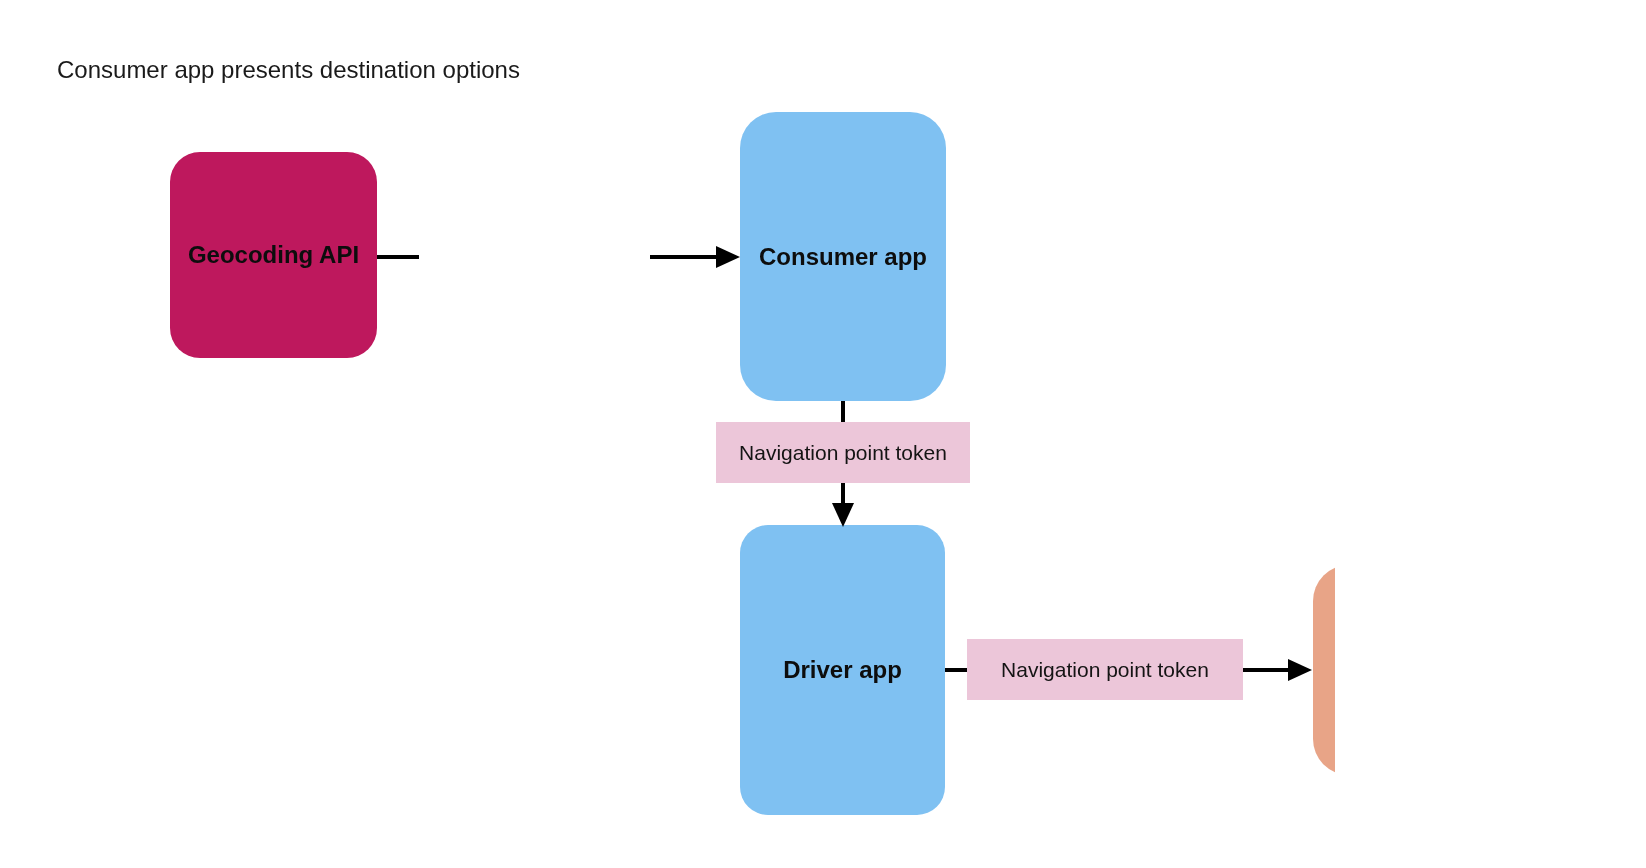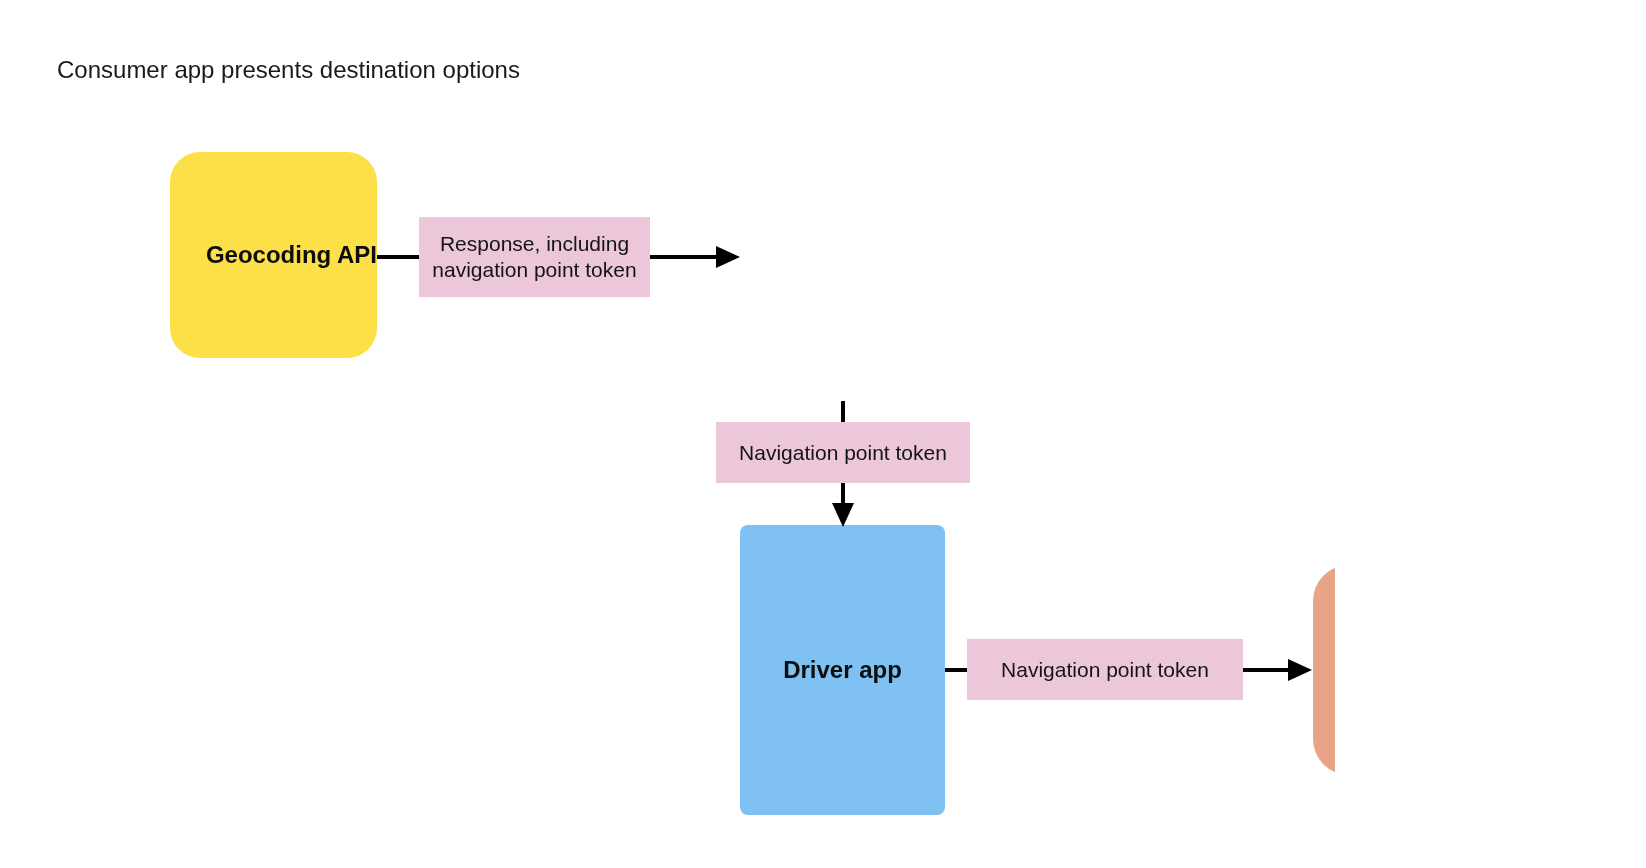--- a/index.html
+++ b/index.html
@@ -30,21 +30,21 @@
     display: flex;
     align-items: center;
     justify-content: center;
     font-size: 24px;
     font-weight: 700;
     color: #0d0d0d;
     text-align: center;
   }
   .node-geocoding { left: 170px; top: 152px; width: 207px; height: 206px; border-radius: 30px; }
   .node-consumer  { left: 740px; top: 112px; width: 206px; height: 289px; border-radius: 36px; }
-  .node-driver    { left: 740px; top: 525px; width: 205px; height: 290px; border-radius: 8px; }
+  .node-driver    { left: 740px; top: 525px; width: 205px; height: 290px; border-radius: 28px; }
   .node-navsdk    { left: 1313px; top: 565px; width: 210px; height: 210px; border-radius: 36px; text-align: right; }
 
   .edge-label {
     position: absolute;
     display: flex;
     align-items: center;
     justify-content: center;
     text-align: center;
     font-size: 21px;
     font-weight: 400;
@@ -82,34 +82,36 @@
   }
   .arrow-down-1 { left: 832px; top: 503px; }
 </style>
 </head>
 <body>
 
 <div class="canvas">
 
   <div class="lane-title lane-title-1">Consumer app presents destination options</div>
 
-  <div class="node node-geocoding" style="background-color: #fde047; justify-content: flex-end;">
+  <div class="node node-geocoding" style="background-color: #be185d;">
     <span>Geocoding API</span>
   </div>
 
+  <div class="node node-consumer" style="background-color: rgb(127, 193, 242);">
+    <span>Consumer app</span>
+  </div>
 
   <div class="node node-driver" style="background-color: rgb(127, 193, 242);">
     <span>Driver app</span>
   </div>
 
   <div class="node node-navsdk" style="background-color: rgb(232, 164, 135);">
     <span>Nav SDK</span>
   </div>
 
-  <div class="edge-label edge-label-1" style="background-color: rgb(236, 198, 217);">Response, including navigation point token</div>
 
   <div class="edge-label edge-label-2" style="background-color: rgb(236, 198, 217);">Navigation point token</div>
 
   <div class="edge-label edge-label-3" style="background-color: rgb(236, 198, 217);">Navigation point token</div>
 
   <div class="line line-a"></div>
   <div class="line line-b"></div>
   <div class="arrow-right arrow-right-1"></div>
 
   <div class="line line-c"></div>

